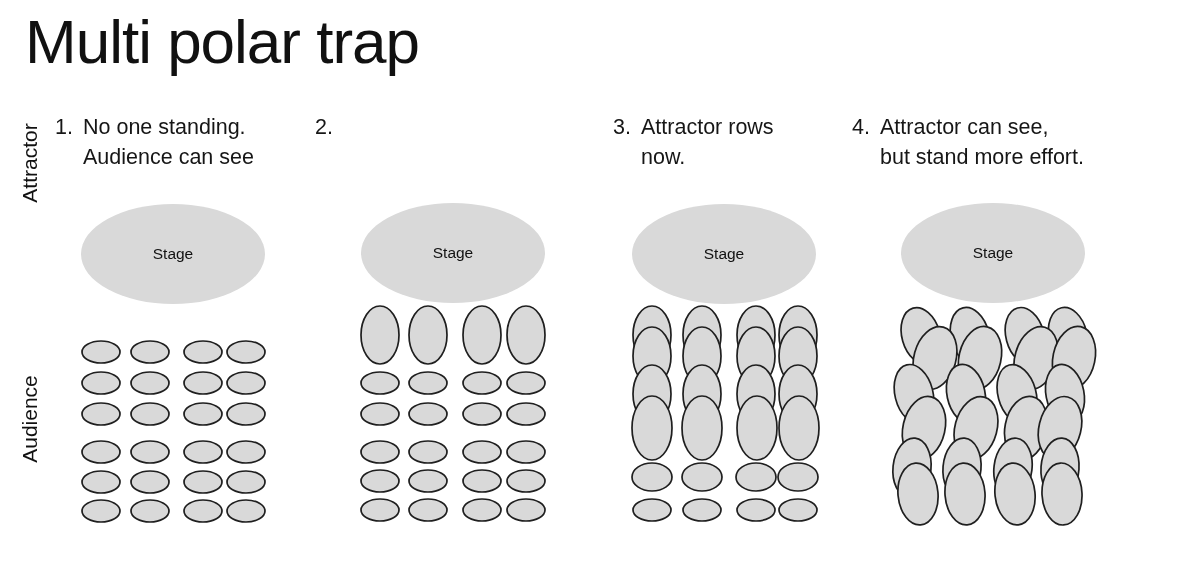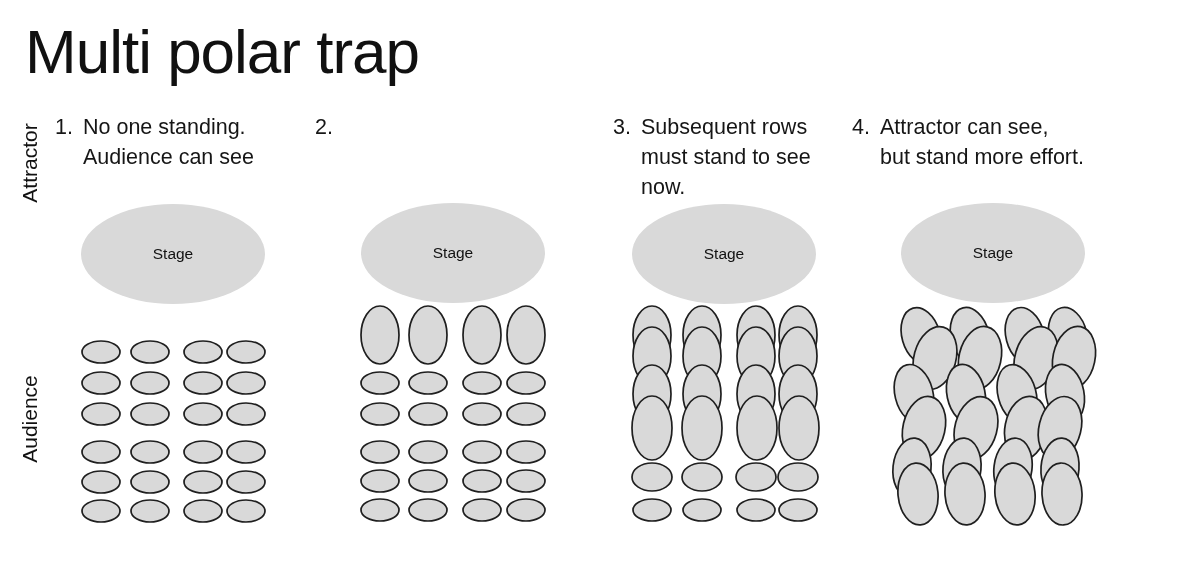--- a/index.html
+++ b/index.html
@@ -5,21 +5,21 @@
   html,body{margin:0;padding:0;background:#ffffff;}
   #canvas{
     position:relative;
     width:1200px;height:587px;
     background:#ffffff;
     font-family:"Liberation Sans", sans-serif;
     overflow:hidden;
   }
   #diagram-svg{position:absolute;left:0;top:0;}
   .page-title{
-    position:absolute;left:25px;top:16px;
+    position:absolute;left:25px;top:6px;
     font-size:62px;letter-spacing:-1px;color:#111111;
     white-space:nowrap;
   }
   .side-label{
     position:absolute;
     font-size:21px;color:#111111;white-space:nowrap;
     transform:translate(-50%,-50%) rotate(-90deg);
   }
   .side-label.attractor{left:30px;top:163px;}
   .side-label.audience{left:30px;top:419px;}
@@ -165,22 +165,21 @@
     </span>
   </div>
 
   <div class="caption" style="left:315px">
     <span class="num">2.</span>
   </div>
 
   <div class="caption" style="left:613px">
     <span class="num">3.</span>
     <span class="cap-lines">
-      <span class="cap-line">Subsequent rows</span>
-      <span class="cap-line">must stand to see</span>
+      <span class="cap-line">Attractor rows</span>
       <span class="cap-line">now.</span>
     </span>
   </div>
 
   <div class="caption" style="left:852px">
     <span class="num">4.</span>
     <span class="cap-lines">
       <span class="cap-line">Attractor can see,</span>
       <span class="cap-line">but stand more effort.</span>
     </span>

